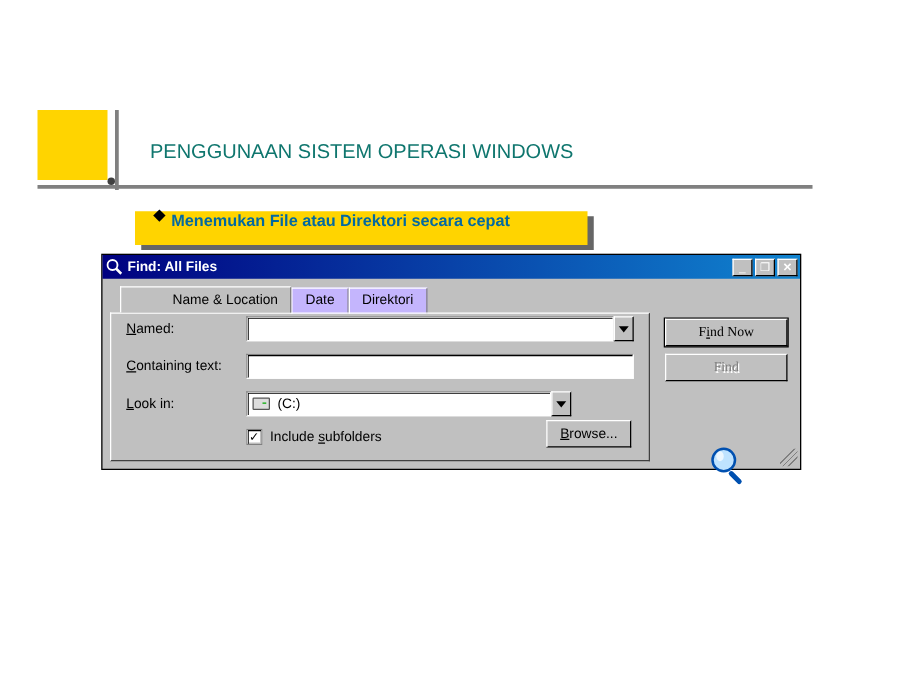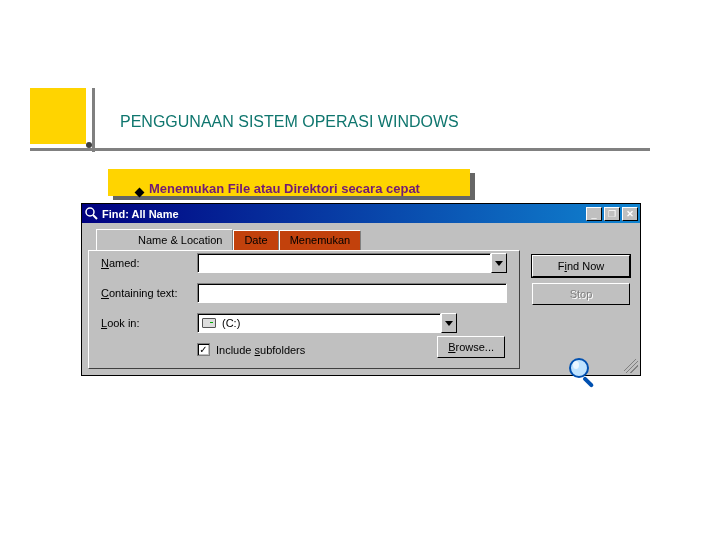--- a/index.html
+++ b/index.html
@@ -9,40 +9,40 @@
   
   .corner-block { position: absolute; top: 88px; left: 30px; width: 56px; height: 56px; background: #ffd400; }
   .rule-h { position: absolute; top: 148px; left: 30px; width: 620px; height: 3px; background: #808080; }
   .rule-v { position: absolute; top: 88px; left: 92px; width: 3px; height: 64px; background: #808080; }
   .rule-dot { position:absolute; top:142px; left:86px; width:6px; height:6px; background:#404040; border-radius:50%; }
 
   .title { position: absolute; top: 113px; left: 120px; font-size: 16px; font-weight: normal; font-family: Tahoma, Arial, sans-serif; color:#0f766e; }
 
   .callout-wrap { position: absolute; top: 169px; left: 108px; }
   .callout-shadow { position:absolute; top:4px; left:5px; width:362px; height:27px; background:#666; }
-  .callout { position: relative; width:362px; height:27px; background:#ffd400; display:flex; align-items:flex-end; padding-left:28px; font-size:13px; font-weight:bold; color:#701a75; }
+  .callout { position: relative; width:362px; height:27px; background:#ffd400; display:flex; align-items:flex-start; padding-left:16px; font-size:13px; font-weight:bold; color:#0369a1; }
   .diamond { width:7px; height:7px; background:#000; transform:rotate(45deg); margin-right:6px; flex:0 0 7px; }
 
   
   .win { position:absolute; top:203px; left:81px; width:560px; background:#c0c0c0; border:1px solid #000; font-size:12px; }
   .titlebar { height:19px; background:linear-gradient(to right,#000080,#1084d0); color:#fff; display:flex; align-items:center; padding:0 2px; }
   .titlebar .sys-icon { width:14px; height:14px; margin-right:4px; display:inline-flex; align-items:center; justify-content:center; }
   .titlebar .cap { flex:1; font-weight:bold; font-size:11px; }
   .tb-btn { width:16px; height:14px; background:#c0c0c0; border-top:1px solid #fff; border-left:1px solid #fff; border-right:1px solid #000; border-bottom:1px solid #000; margin-left:2px; display:inline-flex; align-items:center; justify-content:center; font-size:9px; font-family:Arial; }
   .tb-btn.close { font-weight:bold; }
 
   .menubar { display:flex; padding:2px 6px; gap:12px; font-size:11px; }
   .menubar span u { text-decoration: underline; }
 
   .body { position:relative; padding:6px; }
 
   .tabs { display:flex; gap:0; margin-left:8px; }
   .tab { background:#c0c0c0; border-top:1px solid #fff; border-left:1px solid #fff; border-right:1px solid #808080; padding:3px 10px 4px; font-size:11px; position:relative; top:1px; }
   .tab.active { border-top:1px solid #fff; z-index:2; padding-top:4px; top:0;padding-left:41px; }
-  .tab.inactive { background:#c2410c; }
+  .tab.inactive { background:#c4b5fd; }
 
   .panel { border-top:1px solid #fff; border-left:1px solid #fff; border-right:1px solid #404040; border-bottom:1px solid #404040; padding:2px 12px 12px; width:432px; position:relative; }
 
   .row { display:flex; align-items:center; margin-bottom:10px; }
   .row label { width:96px; font-size:11px; }
   .row label u { text-decoration:underline; }
   .field { flex:1; height:20px; background:#fff; border-top:1px solid #808080; border-left:1px solid #808080; border-right:1px solid #fff; border-bottom:1px solid #fff; box-shadow: inset 1px 1px 0 #000; padding:0 4px; font-size:11px; display:flex; align-items:center; }
   .combo { display:flex; }
   .combo .field { flex:1; }
   .combo-btn { width:16px; height:20px; background:#c0c0c0; border-top:1px solid #fff; border-left:1px solid #fff; border-right:1px solid #000; border-bottom:1px solid #000; display:inline-flex; align-items:center; justify-content:center; }
@@ -53,21 +53,21 @@
   .drive-icon::after { content:""; position:absolute; right:2px; top:3px; width:3px; height:1px; background:#0a0; }
 
   .check-row { margin-left:96px; display:flex; align-items:center; gap:6px; font-size:11px; }
   .checkbox { width:13px; height:13px; background:#fff; border:1px solid #808080; box-shadow:inset 1px 1px 0 #000, inset -1px -1px 0 #c0c0c0; display:inline-flex; align-items:center; justify-content:center; font-size:10px; }
 
   .btn { height:22px; background:#c0c0c0; border-top:1px solid #fff; border-left:1px solid #fff; border-right:1px solid #000; border-bottom:1px solid #000; padding:0 10px; font-size:11px; display:inline-flex; align-items:center; justify-content:center; }
   .btn.disabled { color:#808080; text-shadow:1px 1px 0 #fff; }
   .btn.default { box-shadow:0 0 0 1px #000; }
 
   .sidebtns { position:absolute; right:10px; top:32px; width:98px; display:flex; flex-direction:column; gap:6px; }
-  .sidebtns .btn { width:100%; justify-content:center; }
+  .sidebtns .btn { width:100%; justify-content:center;font-family:Liberation Serif, serif; }
 
   .mag { position:absolute; right:40px; top:132px; }
 
   .browse-btn { position:absolute; right:14px; bottom:10px; }
 
   .grip { position:absolute; right:2px; bottom:2px; width:14px; height:14px; background:
       linear-gradient(135deg, transparent 0 8px, #808080 8px 9px, transparent 9px 11px, #808080 11px 12px, transparent 12px 14px, #808080 14px 15px, transparent 15px);
   }
 </style>
 </head>
@@ -91,39 +91,39 @@
   </div>
 
   <div class="win">
     <div class="titlebar">
       <span class="sys-icon">
         <svg width="13" height="13">
             <circle cx="5" cy="5" r="4" fill="none" stroke="#fff" stroke-width="1.5"></circle>
             <line x1="8" y1="8" x2="12" y2="12" stroke="#fff" stroke-width="2"></line>
           </svg>
       </span>
-      <span class="cap">Find: All Name</span>
+      <span class="cap">Find: All Files</span>
       <span class="tb-btn">
           <span>_</span>
         </span>
       <span class="tb-btn">
           <span>❐</span>
         </span>
       <span class="tb-btn close">
           <span>✕</span>
         </span>
     </div>
 
 
     <div class="body">
 
       <div class="tabs">
         <div class="tab active"><span>Name &amp; Location</span></div>
         <div class="tab inactive"><span>Date</span></div>
-        <div class="tab inactive"><span>Menemukan</span></div>
+        <div class="tab inactive"><span>Direktori</span></div>
       </div>
 
       <div class="panel">
 
         <div class="row">
           <label><u>N</u>amed:</label>
           <div class="combo" style="flex:1">
             <div class="field">
                 <span></span>
               </div>
@@ -162,21 +162,21 @@
 
         <span class="btn browse-btn"><u>B</u>rowse...</span>
 
       </div>
 
       <div class="sidebtns">
         <span class="btn default">
             <span>F<u>i</u>nd Now</span>
           </span>
         <span class="btn disabled">
-            <span>Stop</span>
+            <span>Find</span>
           </span>
       </div>
 
       <span class="mag">
         <svg width="34" height="34">
           <circle cx="13" cy="13" r="9" fill="#bfe3ff" stroke="#0050b0" stroke-width="2"></circle>
           <ellipse cx="10" cy="10" rx="3" ry="4" fill="#fff" opacity="0.7"></ellipse>
           <rect x="19" y="21" width="13" height="4" rx="2" transform="rotate(45 19 21)" fill="#0050b0"></rect>
         </svg>
       </span>

